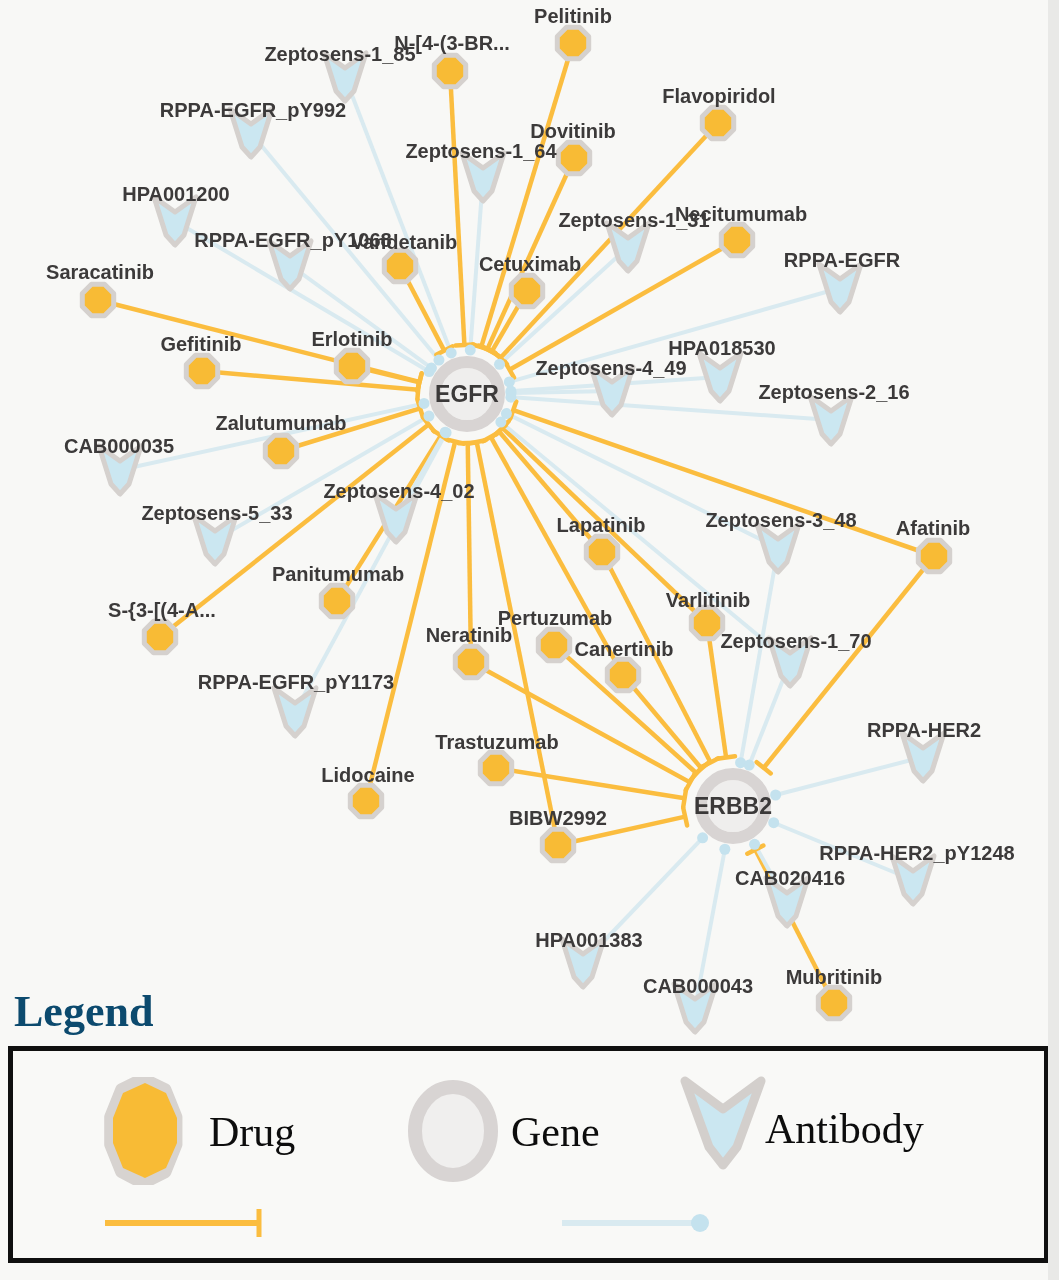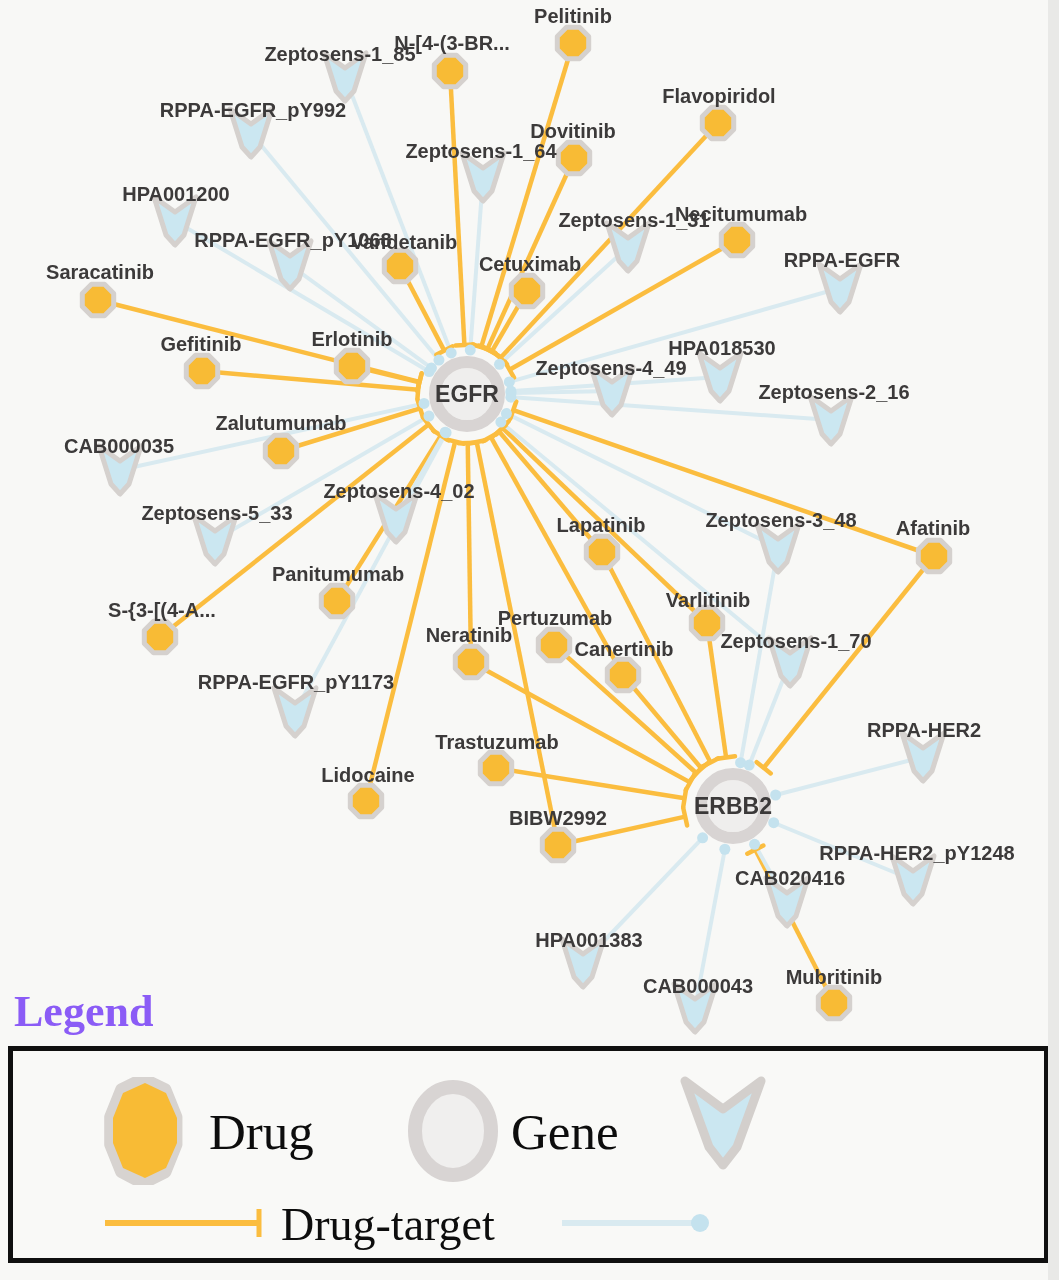--- a/index.html
+++ b/index.html
@@ -1,26 +1,26 @@
 <!DOCTYPE html>
 <html><head>
 <meta charset="utf-8">
 <style>
   html,body{margin:0;padding:0;background:#e9e9e7;}
   .figure{position:relative;width:1048px;height:1280px;background:#f8f8f6;
           font-family:"Liberation Sans",sans-serif;overflow:hidden;}
   svg.net{position:absolute;left:0;top:0;}
   .legend-title{position:absolute;left:14px;top:986px;font-family:"Liberation Serif",serif;
-                font-weight:bold;font-size:44px;color:#8b5cf6;}
+                font-weight:bold;font-size:44px;color:#0c4a6e;}
   .legend-box{position:absolute;left:8px;top:1046px;width:1031px;height:207px;
               border:5px solid #101010;background:#f9f9f7;}
   .legend-box svg{position:absolute;}
   .leg-label{position:absolute;font-family:"Liberation Serif",serif;color:#0d0d0d;
              white-space:nowrap;}
-  .leg-label.big{font-size:51px;line-height:56px;}
+  .leg-label.big{font-size:42px;line-height:56px;}
   .leg-label.small{font-size:46px;line-height:50px;}
   .oct-fill{fill:#f8bb35;}
   .halo{stroke:#d7d3d0;}
   .gene-ring{stroke:#d8d4d3;fill:#f0efee;}
   .chev{fill:#cbe7f1;stroke:#d3cfcc;}
   .oline{stroke:#fbbd3f;}
   .bline{stroke:#d9eaf0;}
   .bdot{fill:#c4e2ee;}
 </style>
 </head>
@@ -250,26 +250,26 @@
     <div class="leg-label big" style="left:196px;top:53px;">Drug</div>
 
     <svg width="110" height="116" style="left:388px;top:22px;">
       <ellipse class="gene-ring" cx="52" cy="58" rx="38" ry="44" stroke-width="14"></ellipse>
     </svg>
     <div class="leg-label big" style="left:498px;top:53px;">Gene</div>
 
     <svg width="100" height="110" style="left:662px;top:18px;">
       <path class="chev" stroke-width="9" stroke-linejoin="round" d="M10,12 L48,40 L86,12 L62,78 L48,96 L34,78 Z"></path>
     </svg>
+    <div class="leg-label big" style="left:752px;top:50px;">Antibody</div>
 
     <svg width="175" height="40" style="left:88px;top:152px;">
       <line class="oline" x1="4" y1="20" x2="158" y2="20" stroke-width="6"></line>
       <line class="oline" x1="158" y1="6" x2="158" y2="34" stroke-width="5"></line>
     </svg>
-    <div class="leg-label small" style="left:268px;top:149px;">Drug-target</div>
 
     <svg width="160" height="40" style="left:545px;top:152px;">
       <line class="bline" x1="4" y1="20" x2="140" y2="20" stroke-width="6"></line>
       <circle class="bdot" cx="142" cy="20" r="9"></circle>
     </svg>
 
   </div>
 </div>
 
 </body></html>

